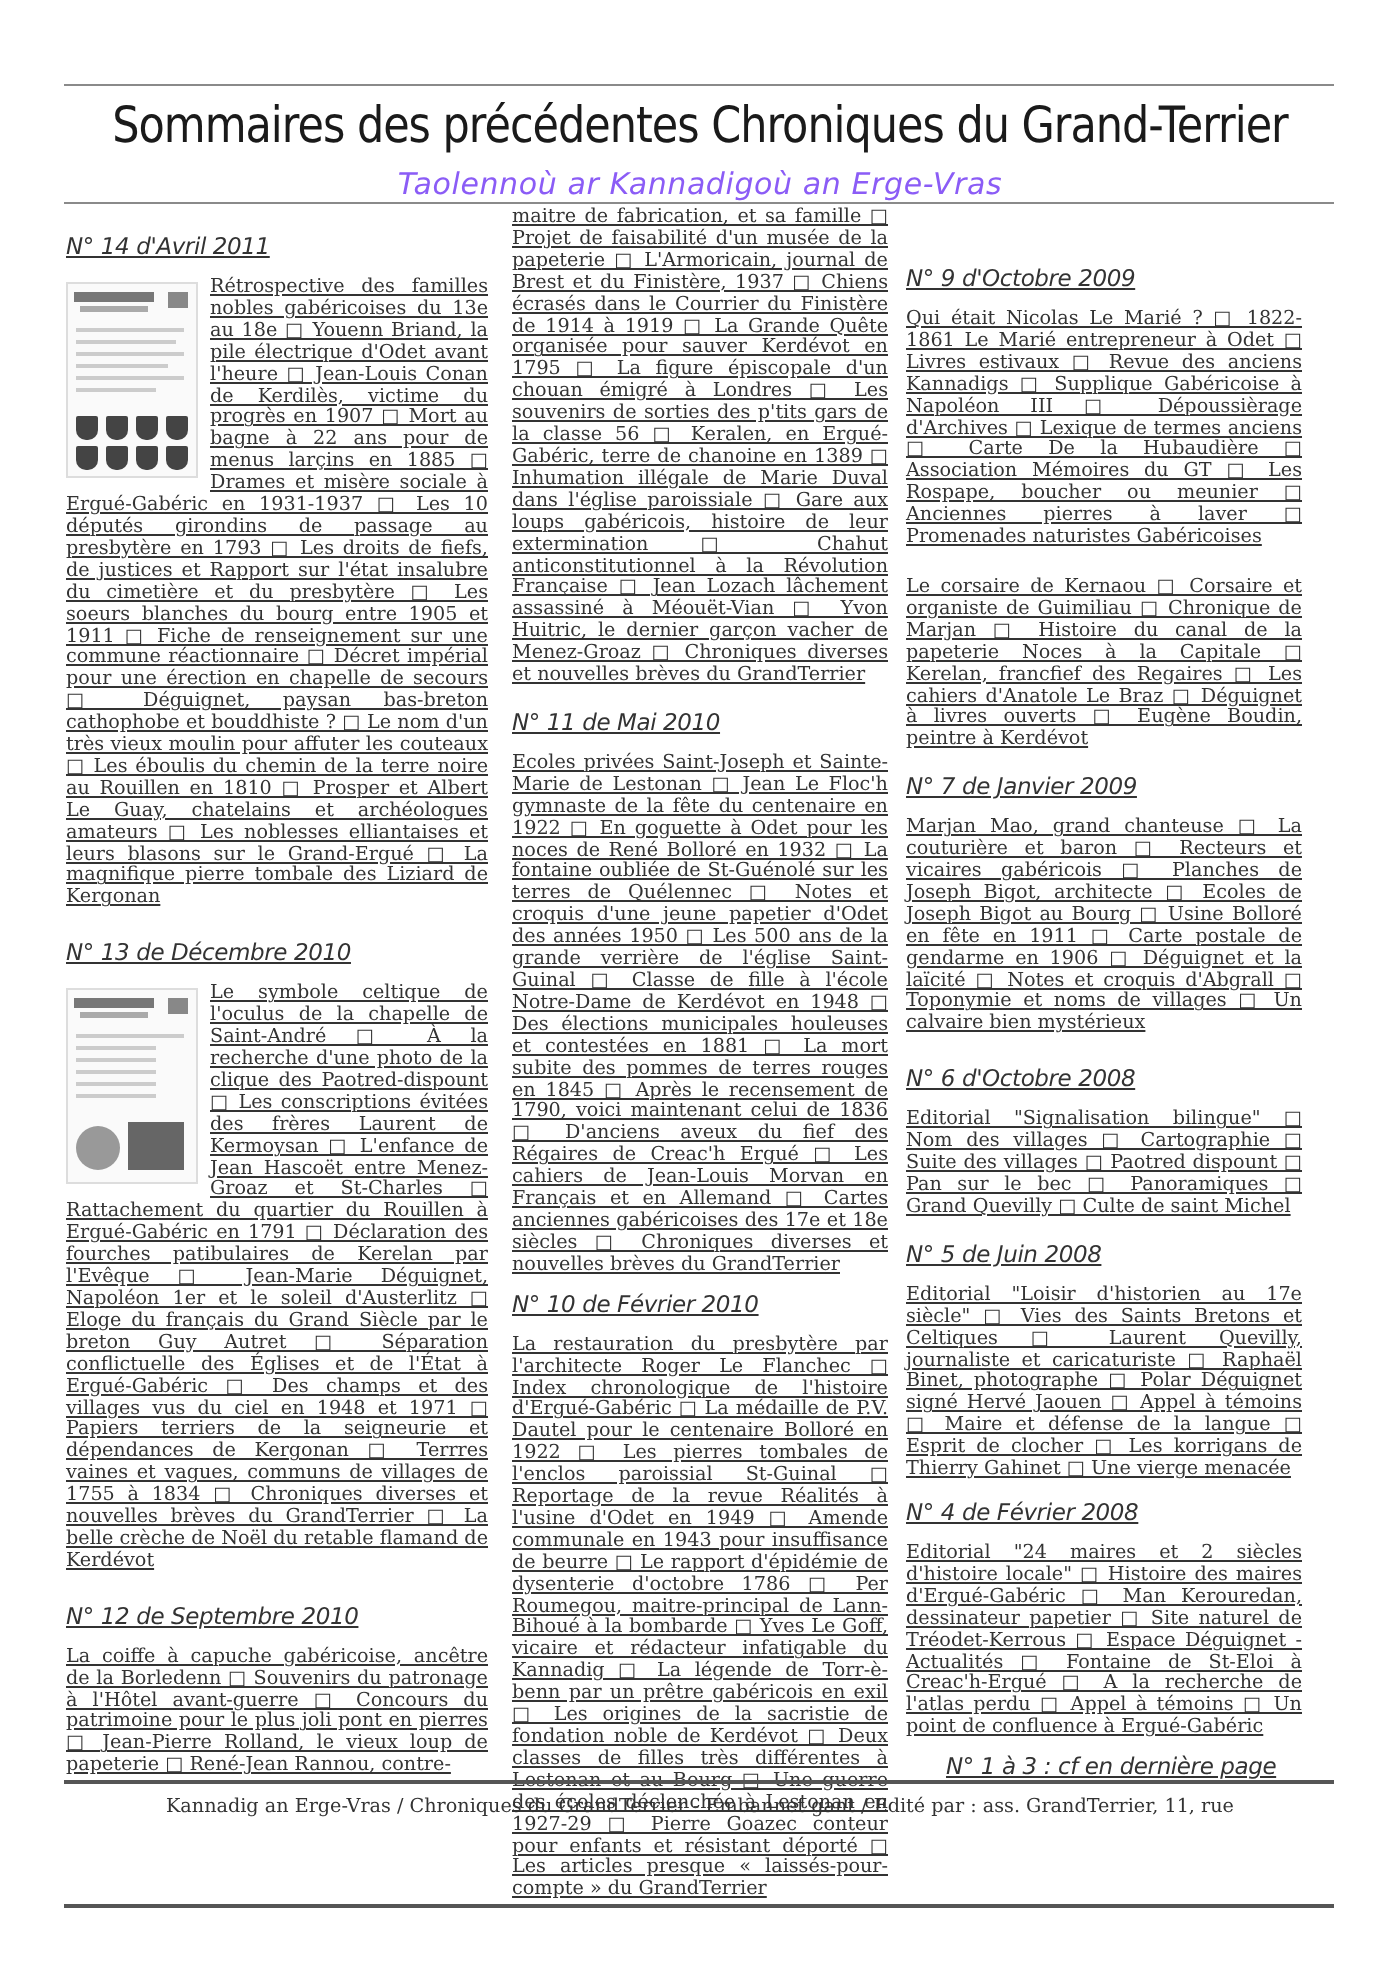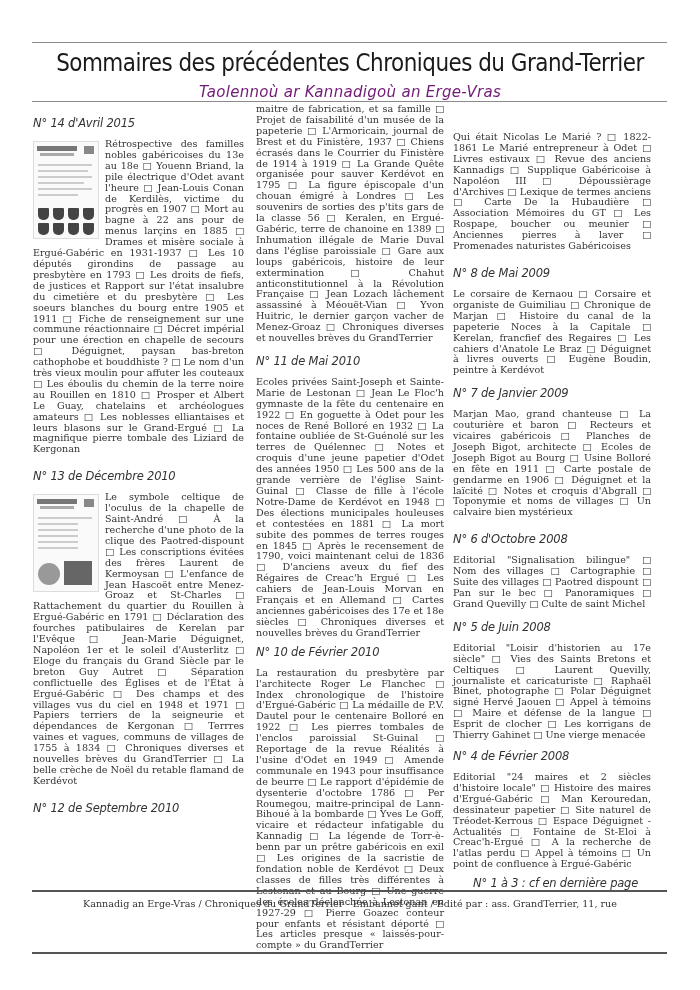--- a/index.html
+++ b/index.html
@@ -2,23 +2,23 @@
 <html><head>
 <meta charset="utf-8">
 <style>
   html, body { margin: 0; padding: 0; background: #ffffff; }
   body { width: 700px; height: 990px; position: relative; overflow: hidden; color: #2a2a2a; }
   .rule { position: absolute; left: 32px; width: 635px; height: 0; border-top: 1px solid #8a8a8a; }
   .title { position: absolute; left: 0; width: 700px; top: 48px; text-align: center;
     font-family: "DejaVu Sans", sans-serif; font-size: 25px; letter-spacing: -0.6px;
     color: #1a1a1a; transform: scaleX(0.86); transform-origin: center; font-weight: normal; }
   .subtitle { position: absolute; left: 0; width: 700px; top: 83px; text-align: center;
-    font-family: "DejaVu Sans", sans-serif; font-style: italic; font-size: 15px; color: #701a75; letter-spacing: 0.3px; }
+    font-family: "DejaVu Sans", sans-serif; font-style: italic; font-size: 15px; color: #8b5cf6; letter-spacing: 0.3px; }
   .col { position: absolute; font-family: "DejaVu Serif", serif; font-size: 9.6px; line-height: 10.9px;
-    color: #333; text-align: justify; hyphens: manual; }
+    color: #333; text-align: justify; hyphens: manual; text-decoration: underline; }
   .col1 { left: 33px; top: 116px; width: 211px; }
   .col2 { left: 256px; top: 104px; width: 188px; }
   .col3 { left: 453px; top: 132px; width: 198px; }
   .issue { margin: 0 0 6px 0; }
   .issue-title { font-family: "DejaVu Sans", sans-serif; font-style: italic; font-size: 11.5px;
     color: #333; margin: 0 0 9px 0; letter-spacing: -0.2px; text-align: left; line-height: 14px; }
   .issue-body { margin: 0; }
   .thumb { float: left; width: 64px; height: 96px; margin: 2px 6px 2px 0; border: 1px solid #ddd;
     background: #fafafa; position: relative; overflow: hidden; }
   .thumb .mast { position: absolute; left: 3px; top: 4px; width: 40px; height: 5px; background: #777; }
@@ -34,21 +34,21 @@
 </head>
 <body>
 
 <div class="rule" style="top:42px;"></div>
 <h1 class="title" style="margin:0;">Sommaires des précédentes Chroniques du Grand-Terrier</h1>
 <div class="subtitle">Taolennoù ar Kannadigoù an Erge-Vras</div>
 <div class="rule" style="top:101px;"></div>
 
 <div class="col col1">
   <div class="issue">
-    <div class="issue-title">N° 14 d'Avril 2015</div>
+    <div class="issue-title">N° 14 d'Avril 2011</div>
     <div class="issue-body">
       <div class="thumb" title="Cover of Kannadig an Erge-Vras n°14">
         <div class="mast"></div>
         <div class="mast2"></div>
         <div class="num"></div>
         <div class="line" style="top:22px;width:54px;"></div>
         <div class="line" style="top:28px;width:50px;"></div>
         <div class="line" style="top:34px;width:54px;"></div>
         <div class="line" style="top:40px;width:46px;"></div>
         <div class="line" style="top:46px;width:54px;"></div>
@@ -81,20 +81,21 @@
         <div class="line" style="top:52px;width:40px;"></div>
         <div class="disc"></div>
         <div class="photo"></div>
       </div>
       <span>Le symbole celtique de l'oculus de la chapelle de Saint-André □ À la recherche d'une photo de la clique des Paotred-dispount □ Les conscriptions évitées des frères Laurent de Kermoysan □ L'enfance de Jean Hascoët entre Menez-Groaz et St-Charles □ Rattachement du quartier du Rouillen à Ergué-Gabéric en 1791 □ Déclaration des fourches patibulaires de Kerelan par l'Evêque □ Jean-Marie Déguignet, Napoléon 1er et le soleil d'Austerlitz □ Eloge du français du Grand Siècle par le breton Guy Autret □ Séparation conflictuelle des Églises et de l'État à Ergué-Gabéric □ Des champs et des villages vus du ciel en 1948 et 1971 □ Papiers terriers de la seigneurie et dépendances de Kergonan □ Terrres vaines et vagues, communs de villages de 1755 à 1834 □ Chroniques diverses et nouvelles brèves du GrandTerrier □ La belle crèche de Noël du retable flamand de Kerdévot</span>
     </div>
   </div>
 
   <div class="issue" style="margin-top:14px;">
     <div class="issue-title">N° 12 de Septembre 2010</div>
+    <div class="issue-body">La coiffe à capuche gabéricoise, ancêtre de la Borledenn □ Souvenirs du patronage à l'Hôtel avant-guerre □ Concours du patrimoine pour le plus joli pont en pierres □ Jean-Pierre Rolland, le vieux loup de papeterie □ René-Jean Rannou, contre-</div>
   </div>
 </div>
 
 <div class="col col2">
   <div class="issue">
     <div class="issue-body">maitre de fabrication, et sa famille □ Projet de faisabilité d'un musée de la papeterie □ L'Armoricain, journal de Brest et du Finistère, 1937 □ Chiens écrasés dans le Courrier du Finistère de 1914 à 1919 □ La Grande Quête organisée pour sauver Kerdévot en 1795 □ La figure épiscopale d'un chouan émigré à Londres □ Les souvenirs de sorties des p'tits gars de la classe 56 □ Keralen, en Ergué-Gabéric, terre de chanoine en 1389 □ Inhumation illégale de Marie Duval dans l'église paroissiale □ Gare aux loups gabéricois, histoire de leur extermination □ Chahut anticonstitutionnel à la Révolution Française □ Jean Lozach lâchement assassiné à Méouët-Vian □ Yvon Huitric, le dernier garçon vacher de Menez-Groaz □ Chroniques diverses et nouvelles brèves du GrandTerrier</div>
   </div>
 
   <div class="issue" style="margin-top:10px;">
     <div class="issue-title">N° 11 de Mai 2010</div>
@@ -102,24 +103,24 @@
   </div>
 
   <div class="issue" style="">
     <div class="issue-title">N° 10 de Février 2010</div>
     <div class="issue-body">La restauration du presbytère par l'architecte Roger Le Flanchec □ Index chronologique de l'histoire d'Ergué-Gabéric □ La médaille de P.V. Dautel pour le centenaire Bolloré en 1922 □ Les pierres tombales de l'enclos paroissial St-Guinal □ Reportage de la revue Réalités à l'usine d'Odet en 1949 □ Amende communale en 1943 pour insuffisance de beurre □ Le rapport d'épidémie de dysenterie d'octobre 1786 □ Per Roumegou, maitre-principal de Lann-Bihoué à la bombarde □ Yves Le Goff, vicaire et rédacteur infatigable du Kannadig □ La légende de Torr-è-benn par un prêtre gabéricois en exil □ Les origines de la sacristie de fondation noble de Kerdévot □ Deux classes de filles très différentes à Lestonan et au Bourg □ Une guerre des écoles déclenchée à Lestonan en 1927-29 □ Pierre Goazec conteur pour enfants et résistant déporté □ Les articles presque « laissés-pour-compte » du GrandTerrier</div>
   </div>
 </div>
 
 <div class="col col3">
   <div class="issue">
+    <div class="issue-title">N° 9 d'Octobre 2009</div>
     <div class="issue-body">Qui était Nicolas Le Marié ? □ 1822-1861 Le Marié entrepreneur à Odet □ Livres estivaux □ Revue des anciens Kannadigs □ Supplique Gabéricoise à Napoléon III □ Dépoussièrage d'Archives □ Lexique de termes anciens □ Carte De la Hubaudière □ Association Mémoires du GT □ Les Rospape, boucher ou meunier □ Anciennes pierres à laver □ Promenades naturistes Gabéricoises</div>
   </div>
   <div class="issue" style="margin-top:14px;">
-    <div class="issue-title">N° 8 de Mai 2009</div>
     <div class="issue-body">Le corsaire de Kernaou □ Corsaire et organiste de Guimiliau □ Chronique de Marjan □ Histoire du canal de la papeterie Noces à la Capitale □ Kerelan, francfief des Regaires □ Les cahiers d'Anatole Le Braz □ Déguignet à livres ouverts □ Eugène Boudin, peintre à Kerdévot</div>
   </div>
   <div class="issue" style="margin-top:10px;">
     <div class="issue-title">N° 7 de Janvier 2009</div>
     <div class="issue-body">Marjan Mao, grand chanteuse □ La couturière et baron □ Recteurs et vicaires gabéricois □ Planches de Joseph Bigot, architecte □ Ecoles de Joseph Bigot au Bourg □ Usine Bolloré en fête en 1911 □ Carte postale de gendarme en 1906 □ Déguignet et la laïcité □ Notes et croquis d'Abgrall □ Toponymie et noms de villages □ Un calvaire bien mystérieux</div>
   </div>
   <div class="issue" style="margin-top:14px;">
     <div class="issue-title">N° 6 d'Octobre 2008</div>
     <div class="issue-body">Editorial "Signalisation bilingue" □ Nom des villages □ Cartographie □ Suite des villages □ Paotred dispount □ Pan sur le bec □ Panoramiques □ Grand Quevilly □ Culte de saint Michel</div>
   </div>

